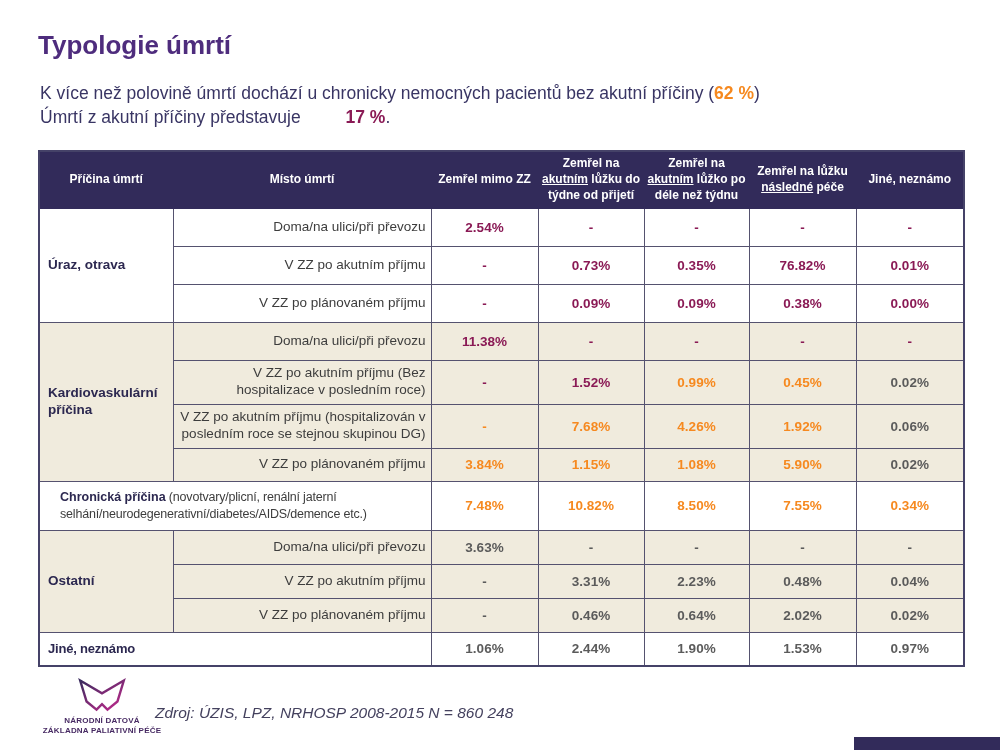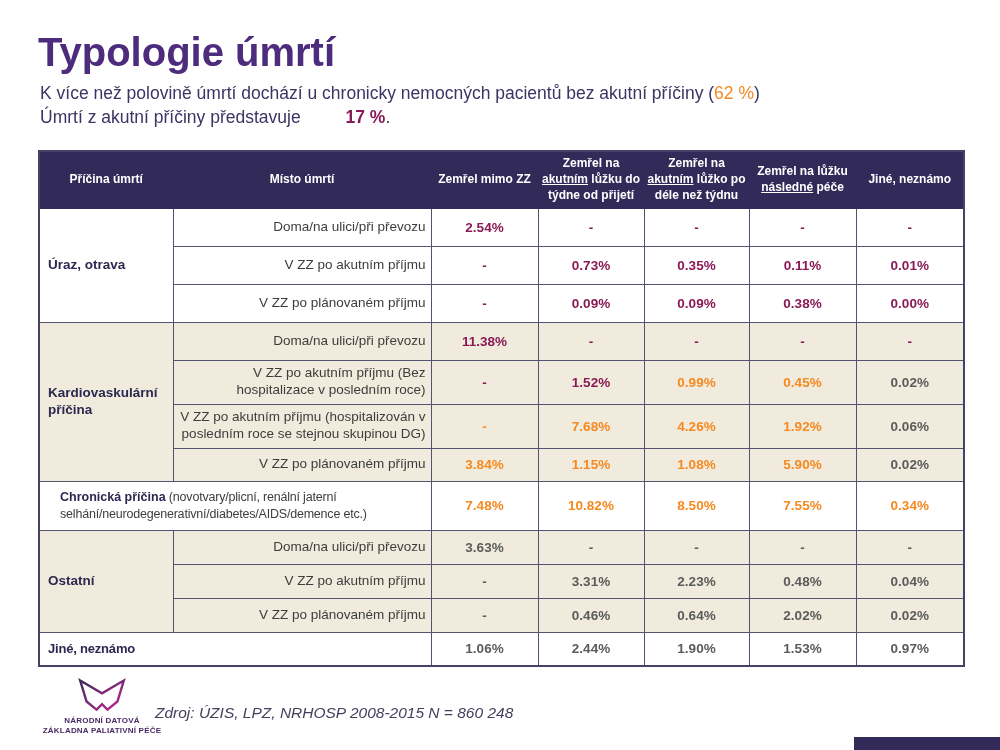--- a/index.html
+++ b/index.html
@@ -1,20 +1,20 @@
 <!DOCTYPE html>
 <html><head>
 <meta charset="utf-8">
 <style>
   html,body{margin:0;padding:0;background:#fff;}
   .slide{position:relative;width:1000px;height:750px;background:#fff;overflow:hidden;
          font-family:"Liberation Sans",sans-serif;}
-  .title{position:absolute;left:38px;top:30px;margin:0;font-size:40px;font-weight:bold;color:#4e2c7d;}
+  .title{position:absolute;left:38px;top:30px;margin:0;font-size:26px;font-weight:bold;color:#4e2c7d;}
   .intro{position:absolute;left:40px;top:81px;font-size:17.5px;line-height:24px;color:#393564;}
-  .intro .hl-orange{color:#f6891f;font-weight:normal;}
+  .intro .hl-orange{color:#f6891f;font-weight:bold;}
   .intro .hl-maroon{color:#8a1a55;font-weight:bold;margin-left:40px;}
 
   table.tbl{position:absolute;left:38px;top:150px;width:925px;border-collapse:collapse;
             table-layout:fixed;border:2px solid #454268;}
   .tbl th{background:#322b5a;color:#fff;font-size:12px;font-weight:bold;line-height:1.3;
           padding:2px 1px;border:1px solid #322b5a;text-align:center;vertical-align:middle;}
   .tbl td{border:1px solid #55526f;background:#ffffff;vertical-align:middle;}
   .tbl tr.beige td{background:#f0ebdd;}
   td.placecell{font-size:13.5px;color:#3d3d3d;text-align:right;padding:2px 5px;line-height:1.25;}
   td.groupcell{font-size:13.5px;font-weight:bold;color:#2c2850;text-align:left;padding:2px 4px 2px 8px;line-height:1.25;}
@@ -78,21 +78,21 @@
         <td class="val c-m">-</td>
         <td class="val c-m">-</td>
         <td class="val c-m">-</td>
         <td class="val c-m">-</td>
       </tr>
       <tr class="h38">
         <td class="placecell">V ZZ po akutním příjmu</td>
         <td class="val c-m">-</td>
         <td class="val c-m">0.73%</td>
         <td class="val c-m">0.35%</td>
-        <td class="val c-m">0.11%</td>
+        <td class="val c-m">76.82%</td>
         <td class="val c-m">0.01%</td>
       </tr>
       <tr class="h38">
         <td class="placecell">V ZZ po plánovaném příjmu</td>
         <td class="val c-m">-</td>
         <td class="val c-m">0.09%</td>
         <td class="val c-m">0.09%</td>
         <td class="val c-m">0.38%</td>
         <td class="val c-m">0.00%</td>
       </tr>

